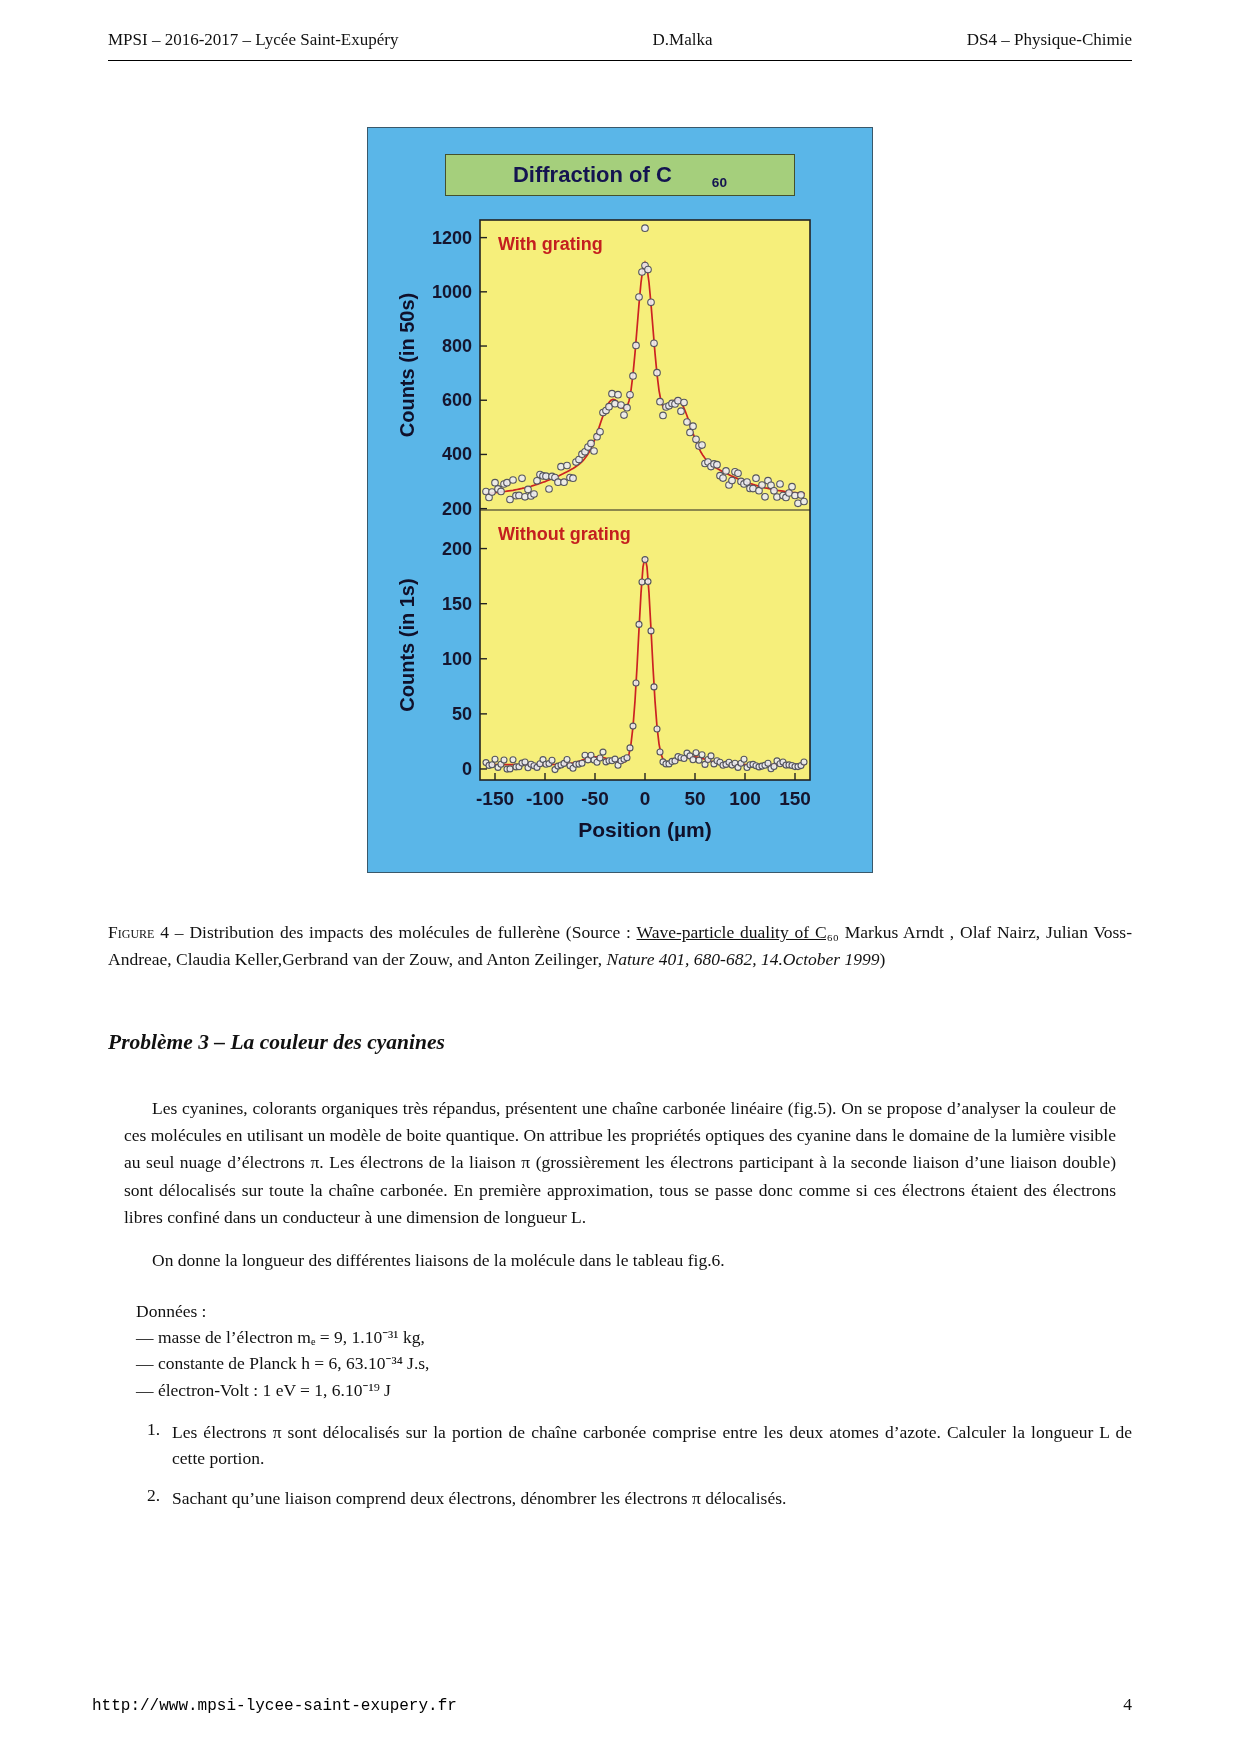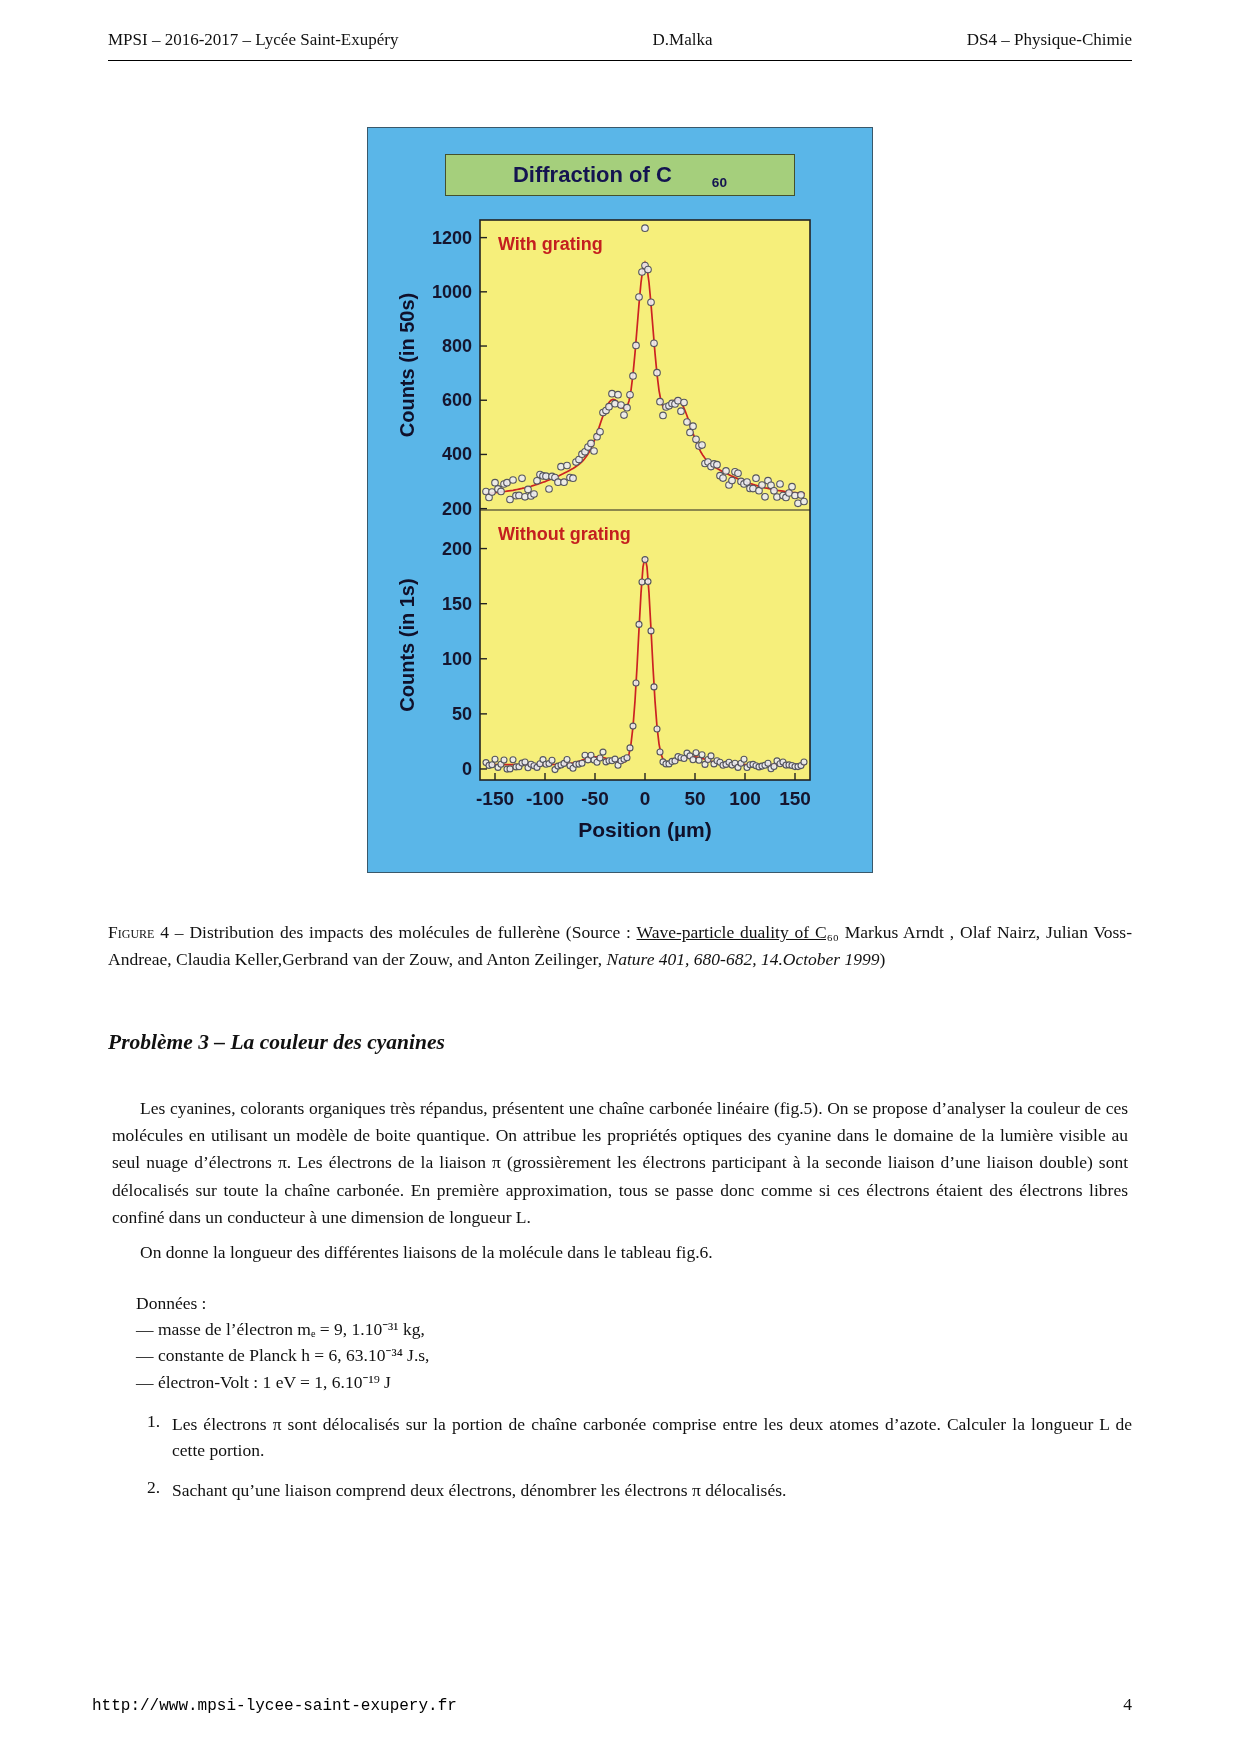--- a/index.html
+++ b/index.html
@@ -52,21 +52,21 @@
   }
   .cap-label{font-variant:small-caps;}
   .underline{text-decoration:underline;}
   .italic{font-style:italic;}
   .problem-heading{
     margin:58px 0 0 0;
     font-size:21.5px;
     font-weight:bold;
     font-style:italic;
   }
-  .para{margin:4px;text-align:justify;line-height:1.55;}
+  .para{margin:16px;text-align:justify;line-height:1.55;}
   .indent{text-indent:28px;margin-top:40px;}
   .indent2{text-indent:28px;margin-top:8px;}
   .donnees{margin:24px 0 0 28px;}
   .donnees p{margin:0;line-height:1.5;}
   .donnees-label{margin-bottom:2px;}
   .questions{margin:16px 0 0 28px;}
   .q{display:flex;margin-top:14px;}
   .qnum{min-width:24px;margin-right:12px;text-align:right;}
   .qtext{flex:1;text-align:justify;line-height:1.5;}
   .doc-footer{

